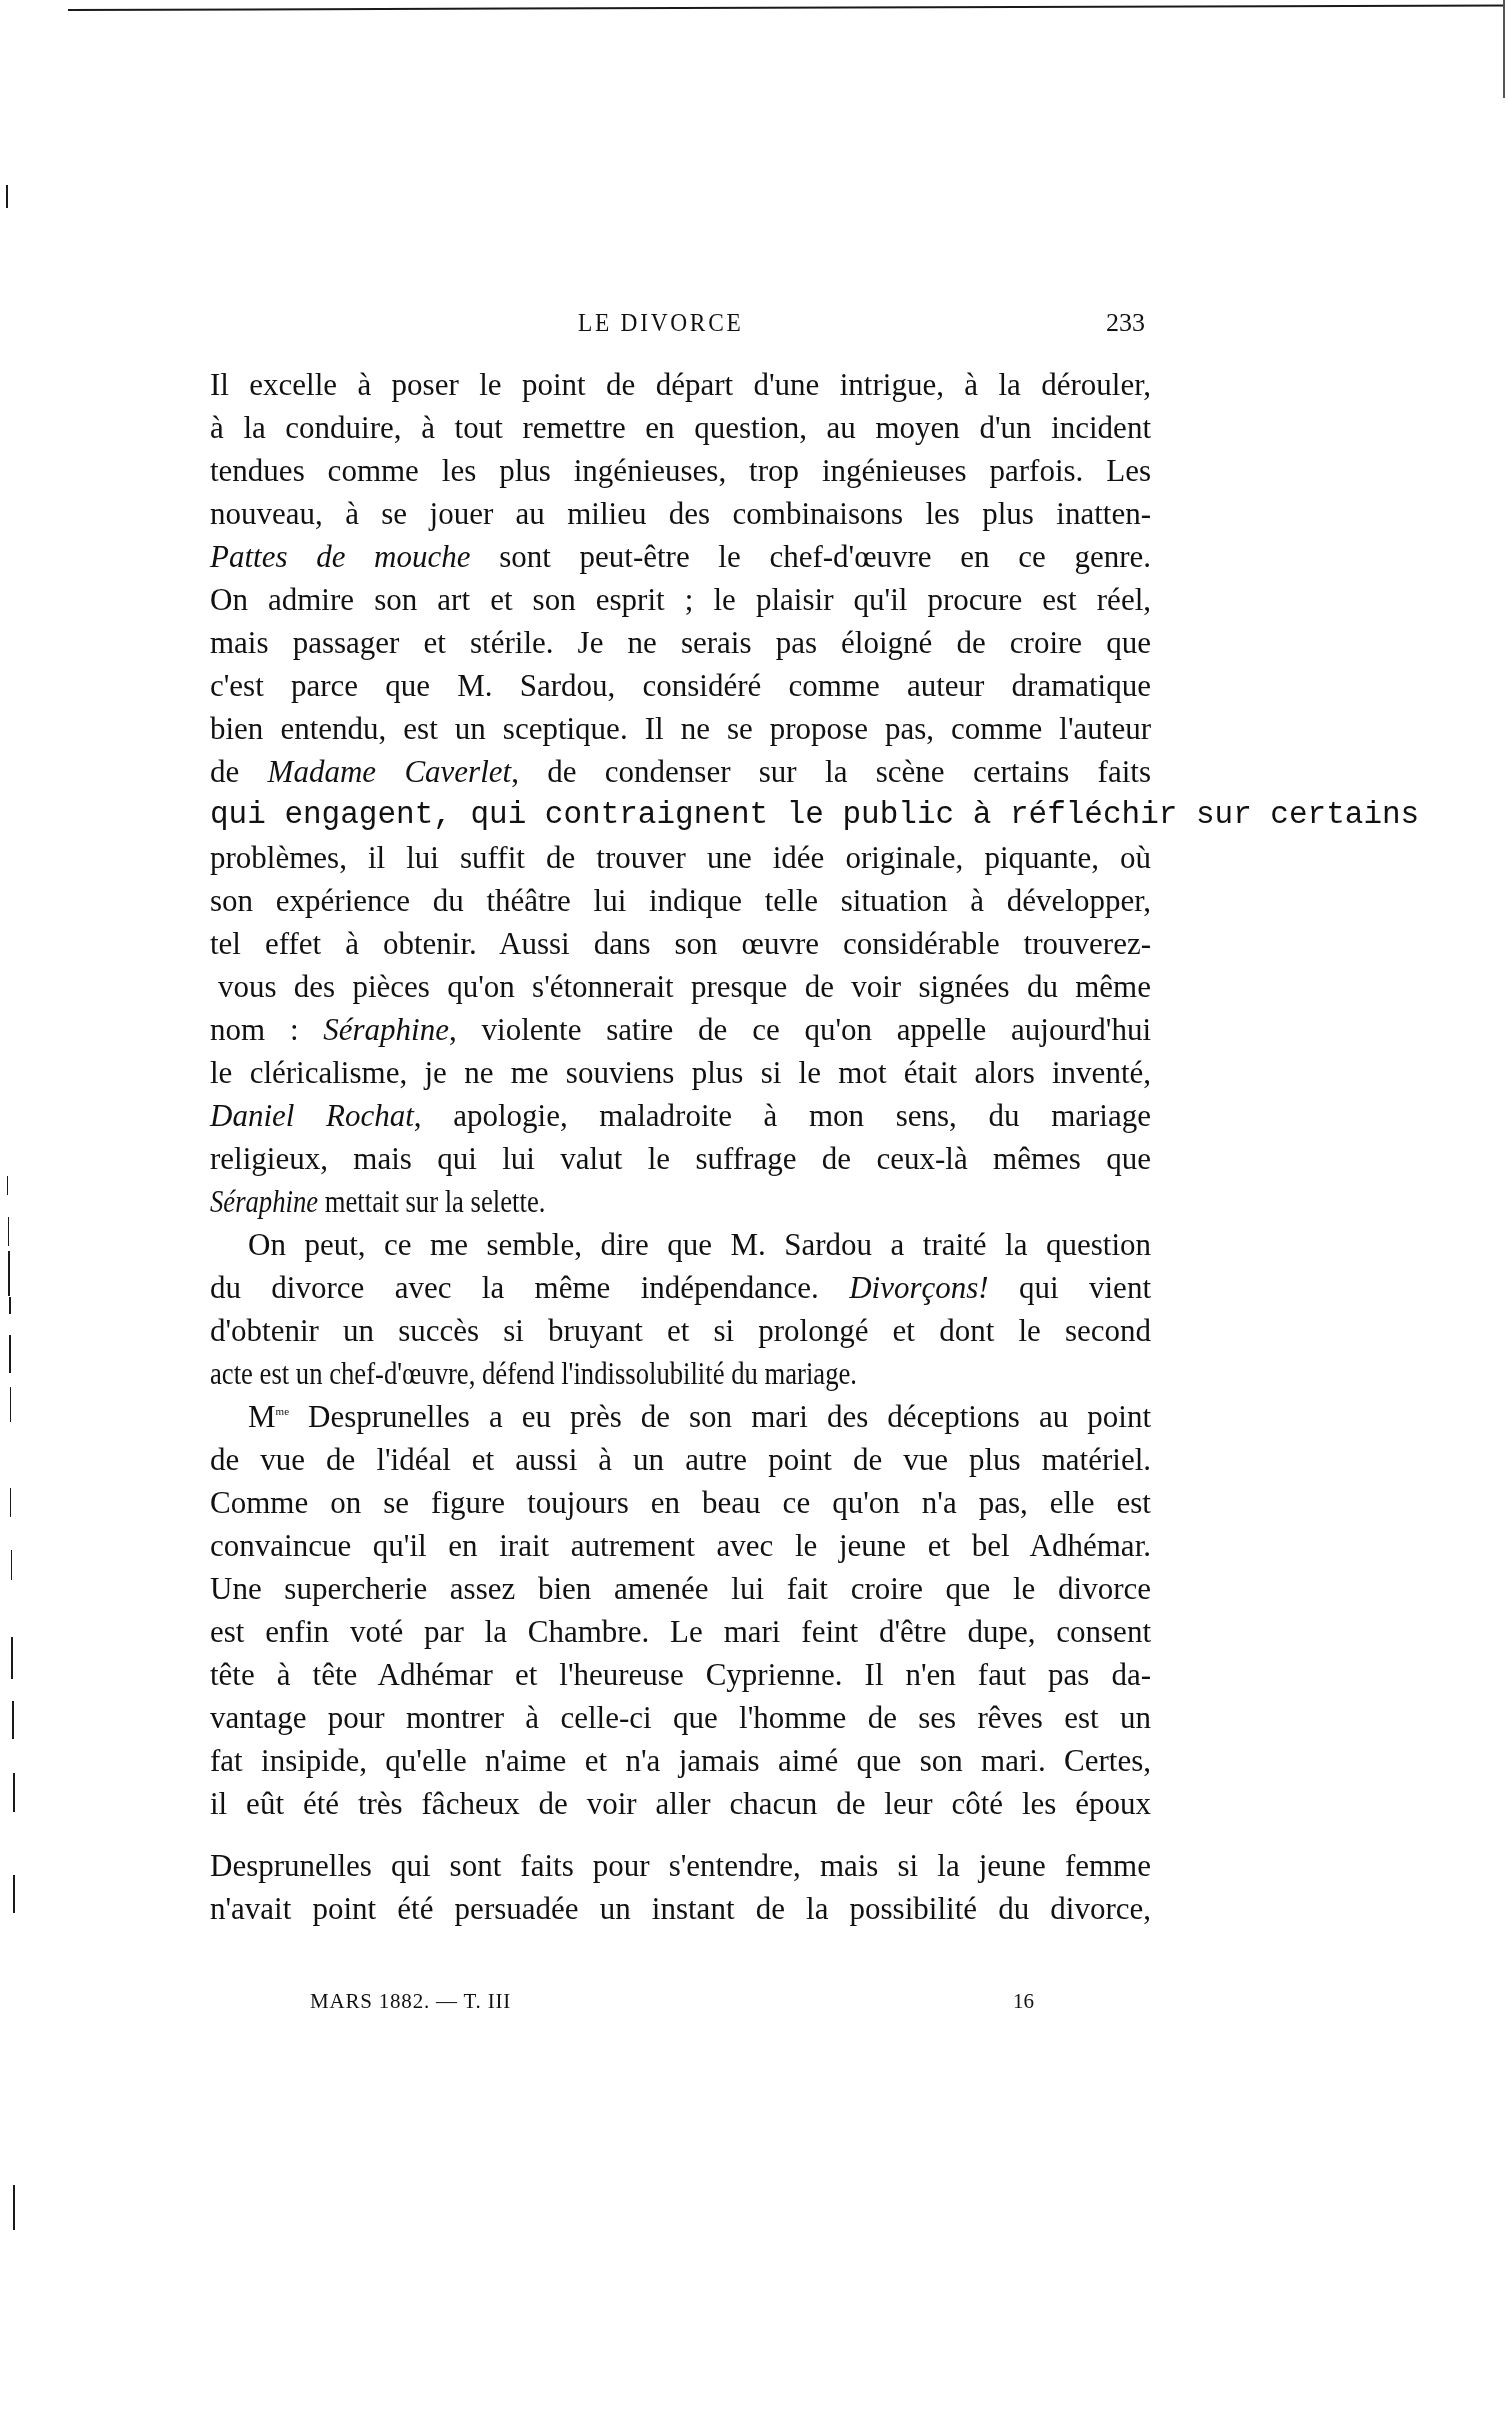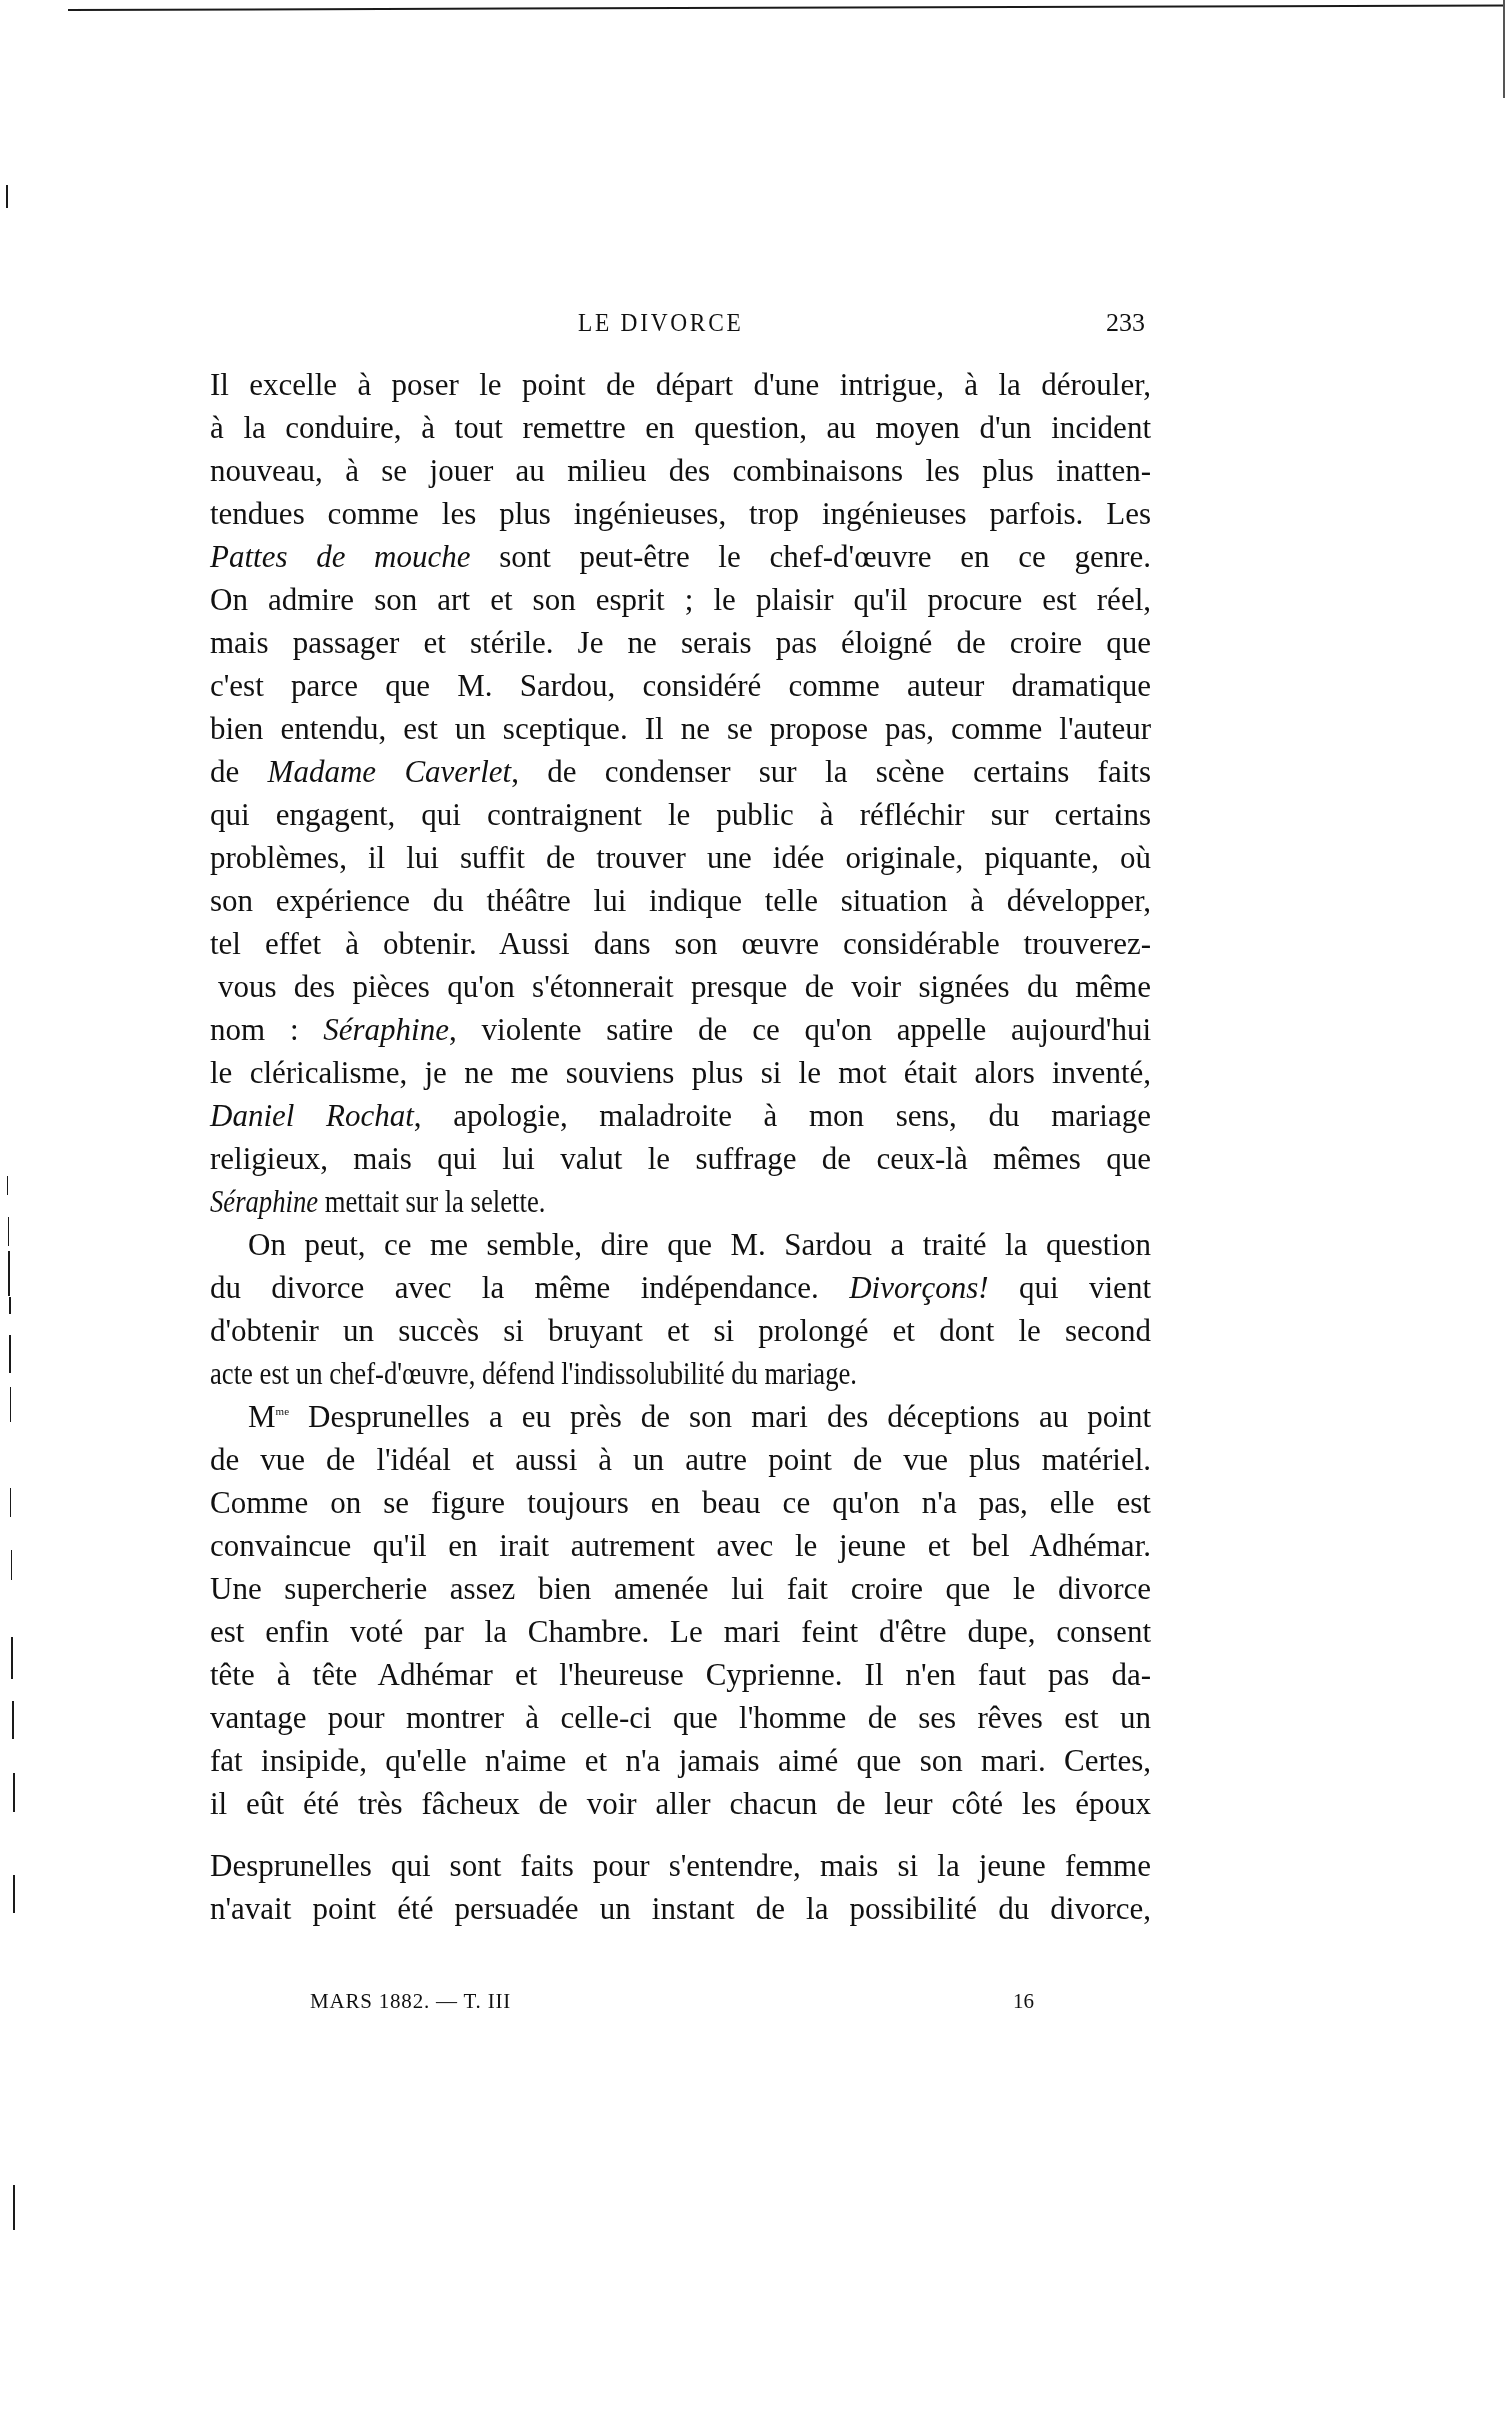--- a/index.html
+++ b/index.html
@@ -115,29 +115,29 @@
 
 <header class="running-head">
   <span class="running-title">LE DIVORCE</span>
   <span class="page-number">233</span>
 </header>
 
 <main class="body-text" id="body-text">
     <div>
       <span class="line" style="text-align: justify; text-align-last: justify; transform: scaleX(1);"><span>Il excelle à poser le point de départ d'une intrigue, à la dérouler,</span></span>
       <span class="line" style="text-align: justify; text-align-last: justify; transform: scaleX(1);"><span>à la conduire, à tout remettre en question, au moyen d'un incident</span></span>
+      <span class="line" style="text-align: justify; text-align-last: justify; transform: scaleX(1);"><span>tendues comme les plus ingénieuses, trop ingénieuses parfois. Les</span></span>
       <span class="line" style="text-align: justify; text-align-last: justify; transform: scaleX(1);"><span>nouveau, à se jouer au milieu des combinaisons les plus inatten-</span></span>
-      <span class="line" style="text-align: justify; text-align-last: justify; transform: scaleX(1);"><span>tendues comme les plus ingénieuses, trop ingénieuses parfois. Les</span></span>
       <span class="line" style="text-align: justify; text-align-last: justify; transform: scaleX(1);"><i>Pattes de mouche</i><span> sont peut-être le chef-d'œuvre en ce genre.</span></span>
       <span class="line" style="text-align: justify; text-align-last: justify; transform: scaleX(1);"><span>On admire son art et son esprit ; le plaisir qu'il procure est réel,</span></span>
       <span class="line" style="text-align: justify; text-align-last: justify; transform: scaleX(1);"><span>mais passager et stérile. Je ne serais pas éloigné de croire que</span></span>
       <span class="line" style="text-align: justify; text-align-last: justify; transform: scaleX(1);"><span>c'est parce que M. Sardou, considéré comme auteur dramatique</span></span>
       <span class="line" style="text-align: justify; text-align-last: justify; transform: scaleX(1);"><span>bien entendu, est un sceptique. Il ne se propose pas, comme l'auteur</span></span>
       <span class="line" style="text-align: justify; text-align-last: justify; transform: scaleX(1);"><span>de </span><i>Madame Caverlet</i><span>, de condenser sur la scène certains faits</span></span>
-      <span class="line" style="text-align: justify; text-align-last: justify; transform: scaleX(1);"><span>qui engagent, qui contraignent le public à réfléchir sur certains</span></span>
+      <span class="line" style="text-align: justify; text-align-last: justify; transform: scaleX(1); font-family: Liberation Mono, monospace;"><span>qui engagent, qui contraignent le public à réfléchir sur certains</span></span>
       <span class="line" style="text-align: justify; text-align-last: justify; transform: scaleX(1);"><span>problèmes, il lui suffit de trouver une idée originale, piquante, où</span></span>
       <span class="line" style="text-align: justify; text-align-last: justify; transform: scaleX(1);"><span>son expérience du théâtre lui indique telle situation à développer,</span></span>
       <span class="line" style="text-align: justify; text-align-last: justify; transform: scaleX(1);"><span>tel effet à obtenir. Aussi dans son œuvre considérable trouverez-</span></span>
       <span class="line" style="text-align: justify; text-align-last: justify; transform: scaleX(1); margin-left: 8px;"><span>vous des pièces qu'on s'étonnerait presque de voir signées du même</span></span>
       <span class="line" style="text-align: justify; text-align-last: justify; transform: scaleX(1);"><span>nom : </span><i>Séraphine</i><span>, violente satire de ce qu'on appelle aujourd'hui</span></span>
       <span class="line" style="text-align: justify; text-align-last: justify; transform: scaleX(1);"><span>le cléricalisme, je ne me souviens plus si le mot était alors inventé,</span></span>
       <span class="line" style="text-align: justify; text-align-last: justify; transform: scaleX(1);"><i>Daniel Rochat</i><span>, apologie, maladroite à mon sens, du mariage</span></span>
       <span class="line" style="text-align: justify; text-align-last: justify; transform: scaleX(1);"><span>religieux, mais qui lui valut le suffrage de ceux-là mêmes que</span></span>
       <span class="line last" style="text-align: left; text-align-last: left; transform: scaleX(0.86);"><i>Séraphine</i><span> mettait sur la selette.</span></span>
     </div>

